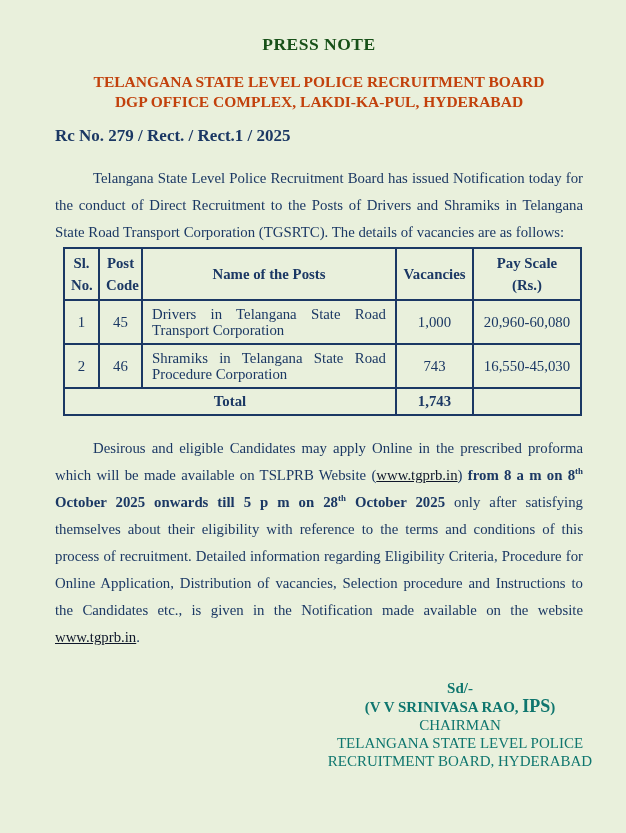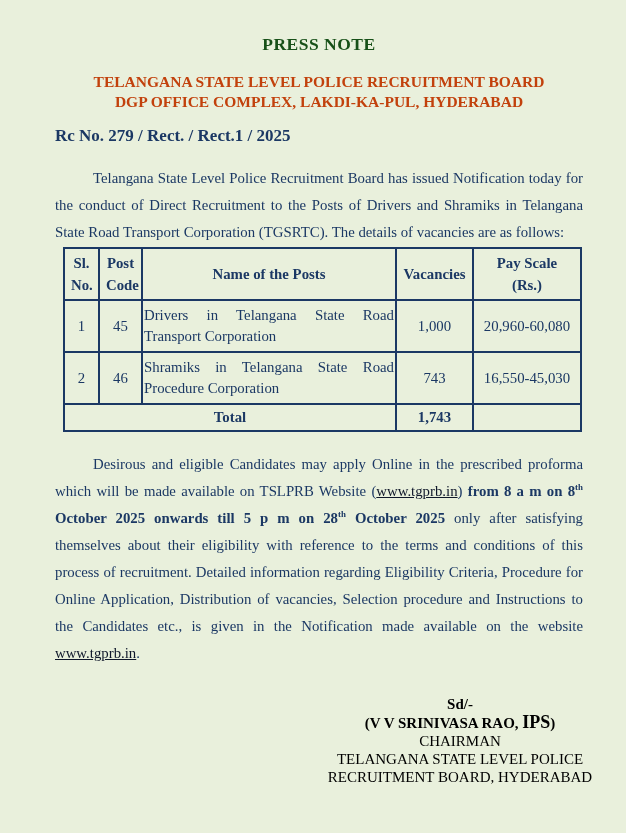--- a/index.html
+++ b/index.html
@@ -80,42 +80,42 @@
   table.vacancy th {
     font-weight: bold;
     height: 48px;
     line-height: 22px;
   }
 
   table.vacancy td { height: 44px; }
 
   table.vacancy td.post-name {
     text-align: justify;
-    line-height: 21px;
-    padding: 4px 1px;
+    line-height: 16px;
+    padding: 4px 9px;
   }
 
   table.vacancy tr.total-row td {
     height: 27px;
     font-weight: bold;
     padding: 1px 18px;
   }
 
   a.link {
     color: #0f172a;
     text-decoration: underline;
     cursor: pointer;
   }
 
   .signature {
     margin-top: 28px;
     margin-left: 240px;
     width: 330px;
     text-align: center;
-    color: #000000;
+    color: #0f766e;
     font-size: 15px;
     line-height: 18px;
   }
 
   .sig-bold { font-weight: bold; }
 
   .ips { font-size: 18px; font-weight: bold; }
 </style>
 </head>
 <body>

